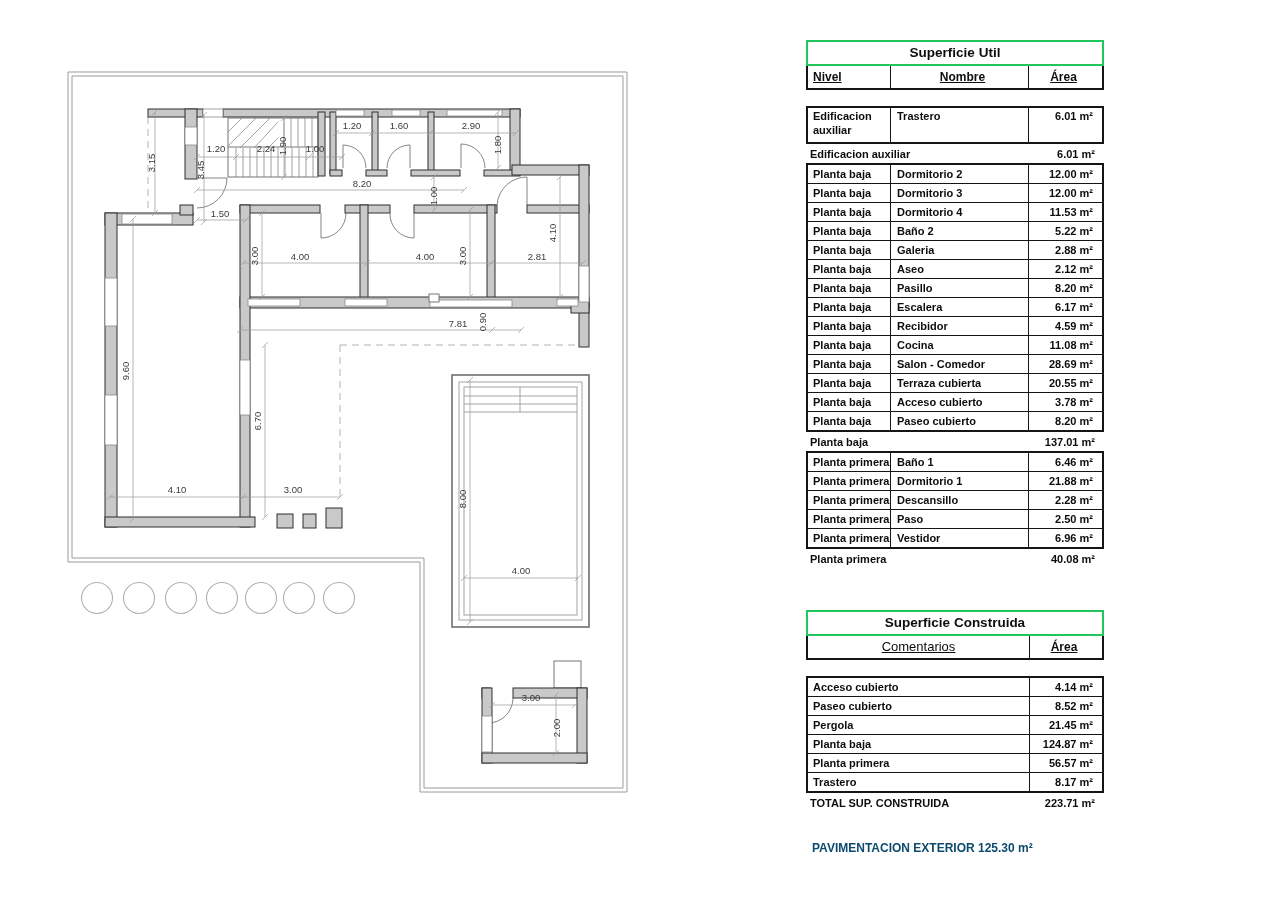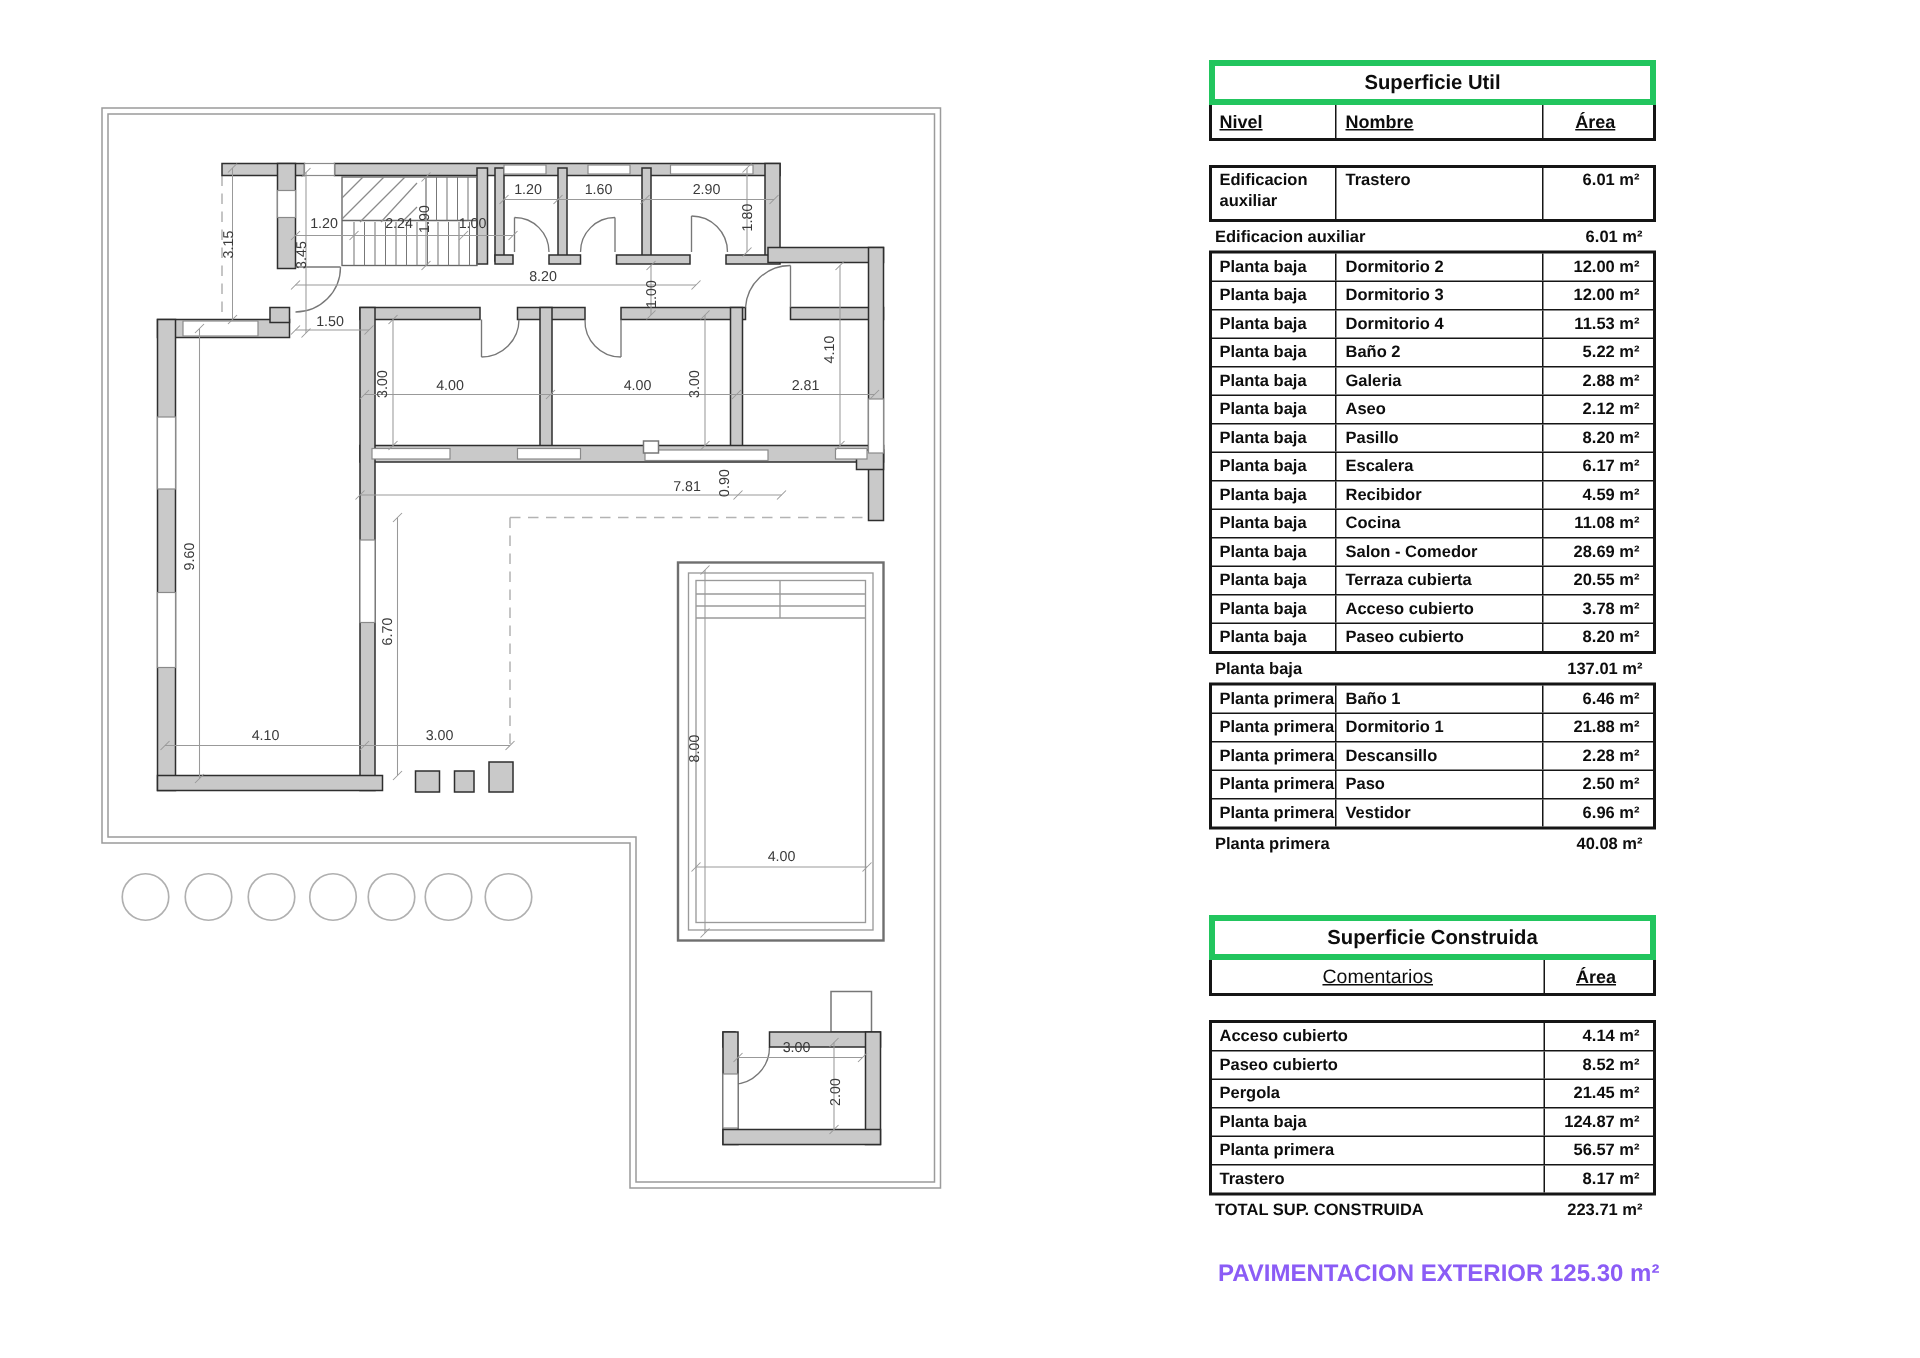--- a/index.html
+++ b/index.html
@@ -18,43 +18,43 @@
   .dim{stroke:#999;stroke-width:0.7;fill:none;}
   .dash{stroke:#b3b3b3;stroke-width:1;stroke-dasharray:7 5;fill:none;}
   .circ{fill:none;stroke:#b0b0b0;stroke-width:1.1;}
   .pool-o{fill:#ffffff;stroke:#6f6f6f;stroke-width:1.6;}
   .pool-i{fill:none;stroke:#9a9a9a;stroke-width:0.9;}
   .sq{fill:#ffffff;stroke:#777;stroke-width:1;}
   .dimtxt{font:9.5px "Liberation Sans",sans-serif;fill:#3a3a3a;text-anchor:middle;}
 
   
   .tbl{position:absolute;width:298px;color:#0d0d0d;font-weight:bold;}
-  .t-title{border:4px solid #22c55e;height:22px;line-height:22px;text-align:center;font-size:13.5px;}
+  .t-title{border:2px solid #22c55e;height:22px;line-height:22px;text-align:center;font-size:13.5px;}
   .t-head{display:flex;border:2px solid #151515;border-top:none;height:22px;line-height:22px;font-size:12px;text-decoration:underline;}
   .c-nivel{width:82px;padding-left:5px;box-sizing:border-box;}
-  .c-nombre{width:138px;padding-left:6px;box-sizing:border-box;}
+  .c-nombre{width:138px;padding-left:6px;box-sizing:border-box;text-align:center;}
   .c-area{flex:1;box-sizing:border-box;}
   .c-com{width:221px;box-sizing:border-box;}
   .hb{border-left:1.5px solid #151515;}
   .t-head .c-area{text-align:center;padding-right:4px;}
   .hd-com{font-weight:normal;font-size:13px;text-align:center;}
   .t-body{margin-top:16px;}
   .t-block{border:2px solid #151515;}
   .t-row{display:flex;min-height:18px;font-size:11px;}
   .t-row + .t-row{border-top:1px solid #151515;}
   .t-row>div{display:flex;align-items:center;box-sizing:border-box;}
   .vb{border-left:1px solid #151515;}
   .rgt{justify-content:flex-end;text-align:right;padding-right:9px;}
   .t-row.tall{min-height:34px;}
   .t-row.tall>div{align-items:flex-start;padding-top:2px;line-height:1.25;}
   .t-sub,.t-total{display:flex;height:19px;align-items:center;font-size:11px;}
   .s-label{padding-left:4px;}
   .s-area{flex:1;justify-content:flex-end;display:flex;text-align:right;padding-right:9px;}
   .c-com-cell{padding-left:5px;}
-  #footer-note{position:absolute;left:812px;top:841px;font-size:16px;font-weight:bold;color:#8b5cf6;}
+  #footer-note{position:absolute;left:812px;top:841px;font-size:12px;font-weight:bold;color:#0c4a6e;}
 </style>
 </head>
 <body>
 
 <svg id="plan" width="700" height="905" viewBox="0 0 700 905" xmlns="http://www.w3.org/2000/svg">
 
   <g>
     <path class="bnd" d="M68,72 H627 V792 H420 V562 H68 Z"></path>
     <path class="bnd" d="M72,76 H623 V788 H424 V558 H72 Z"></path>
   </g>

